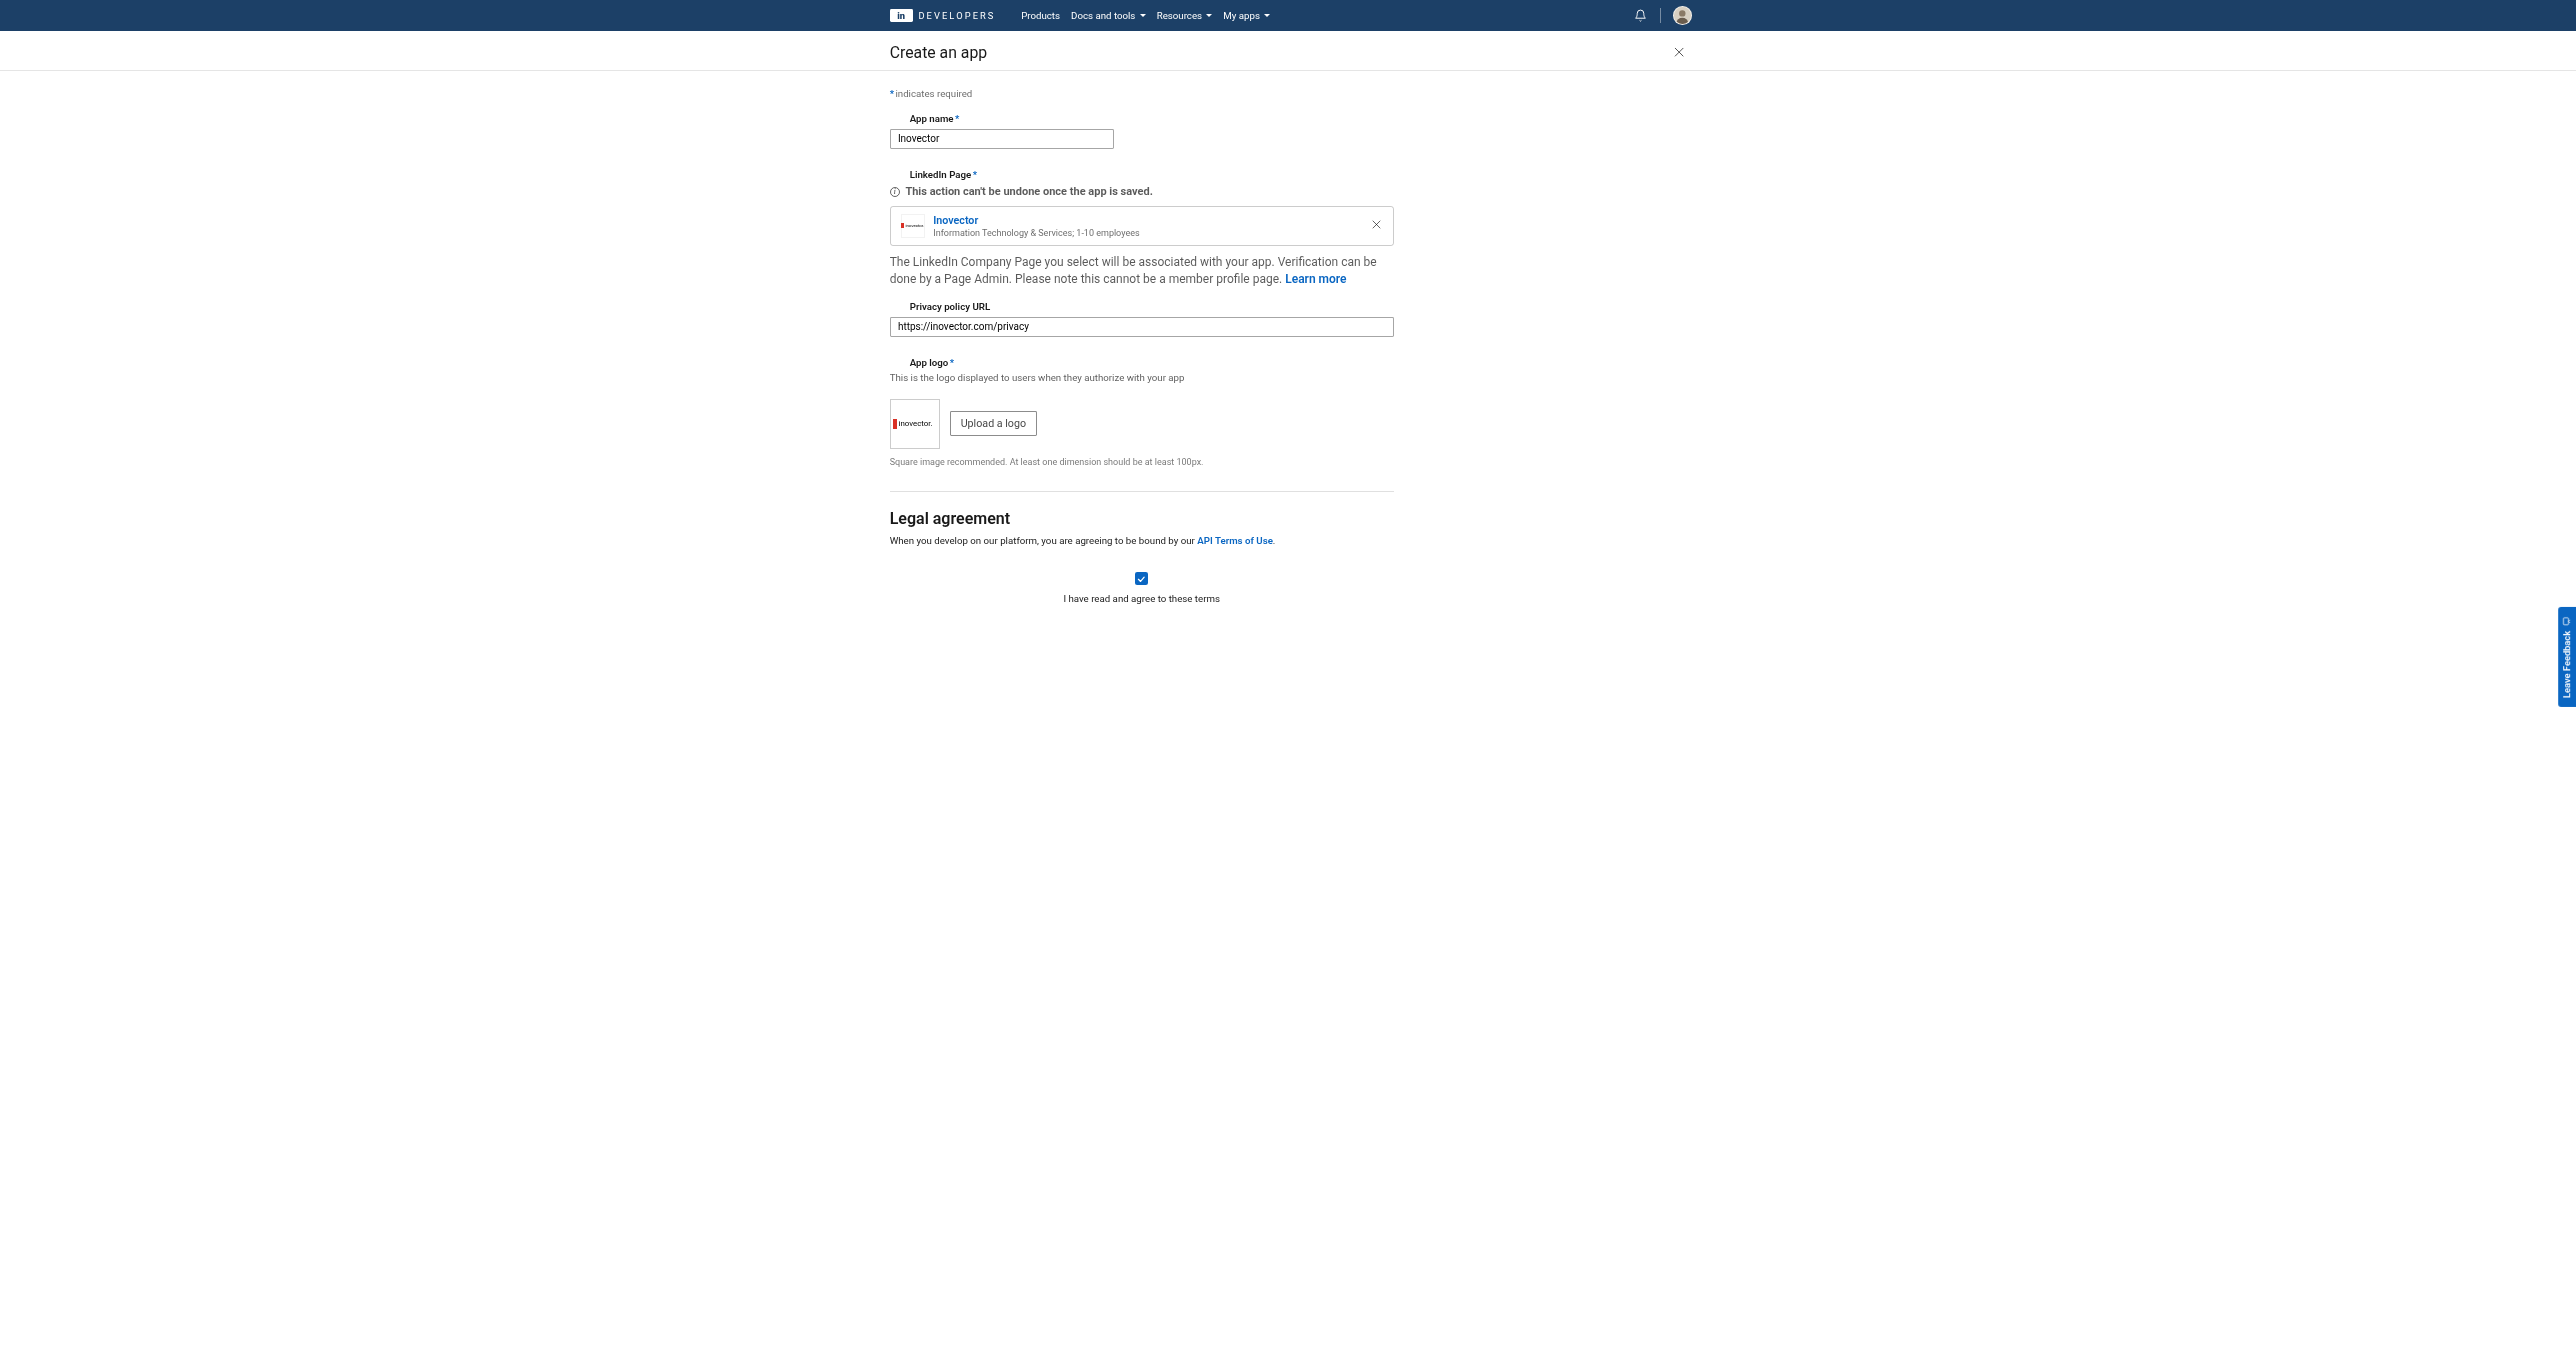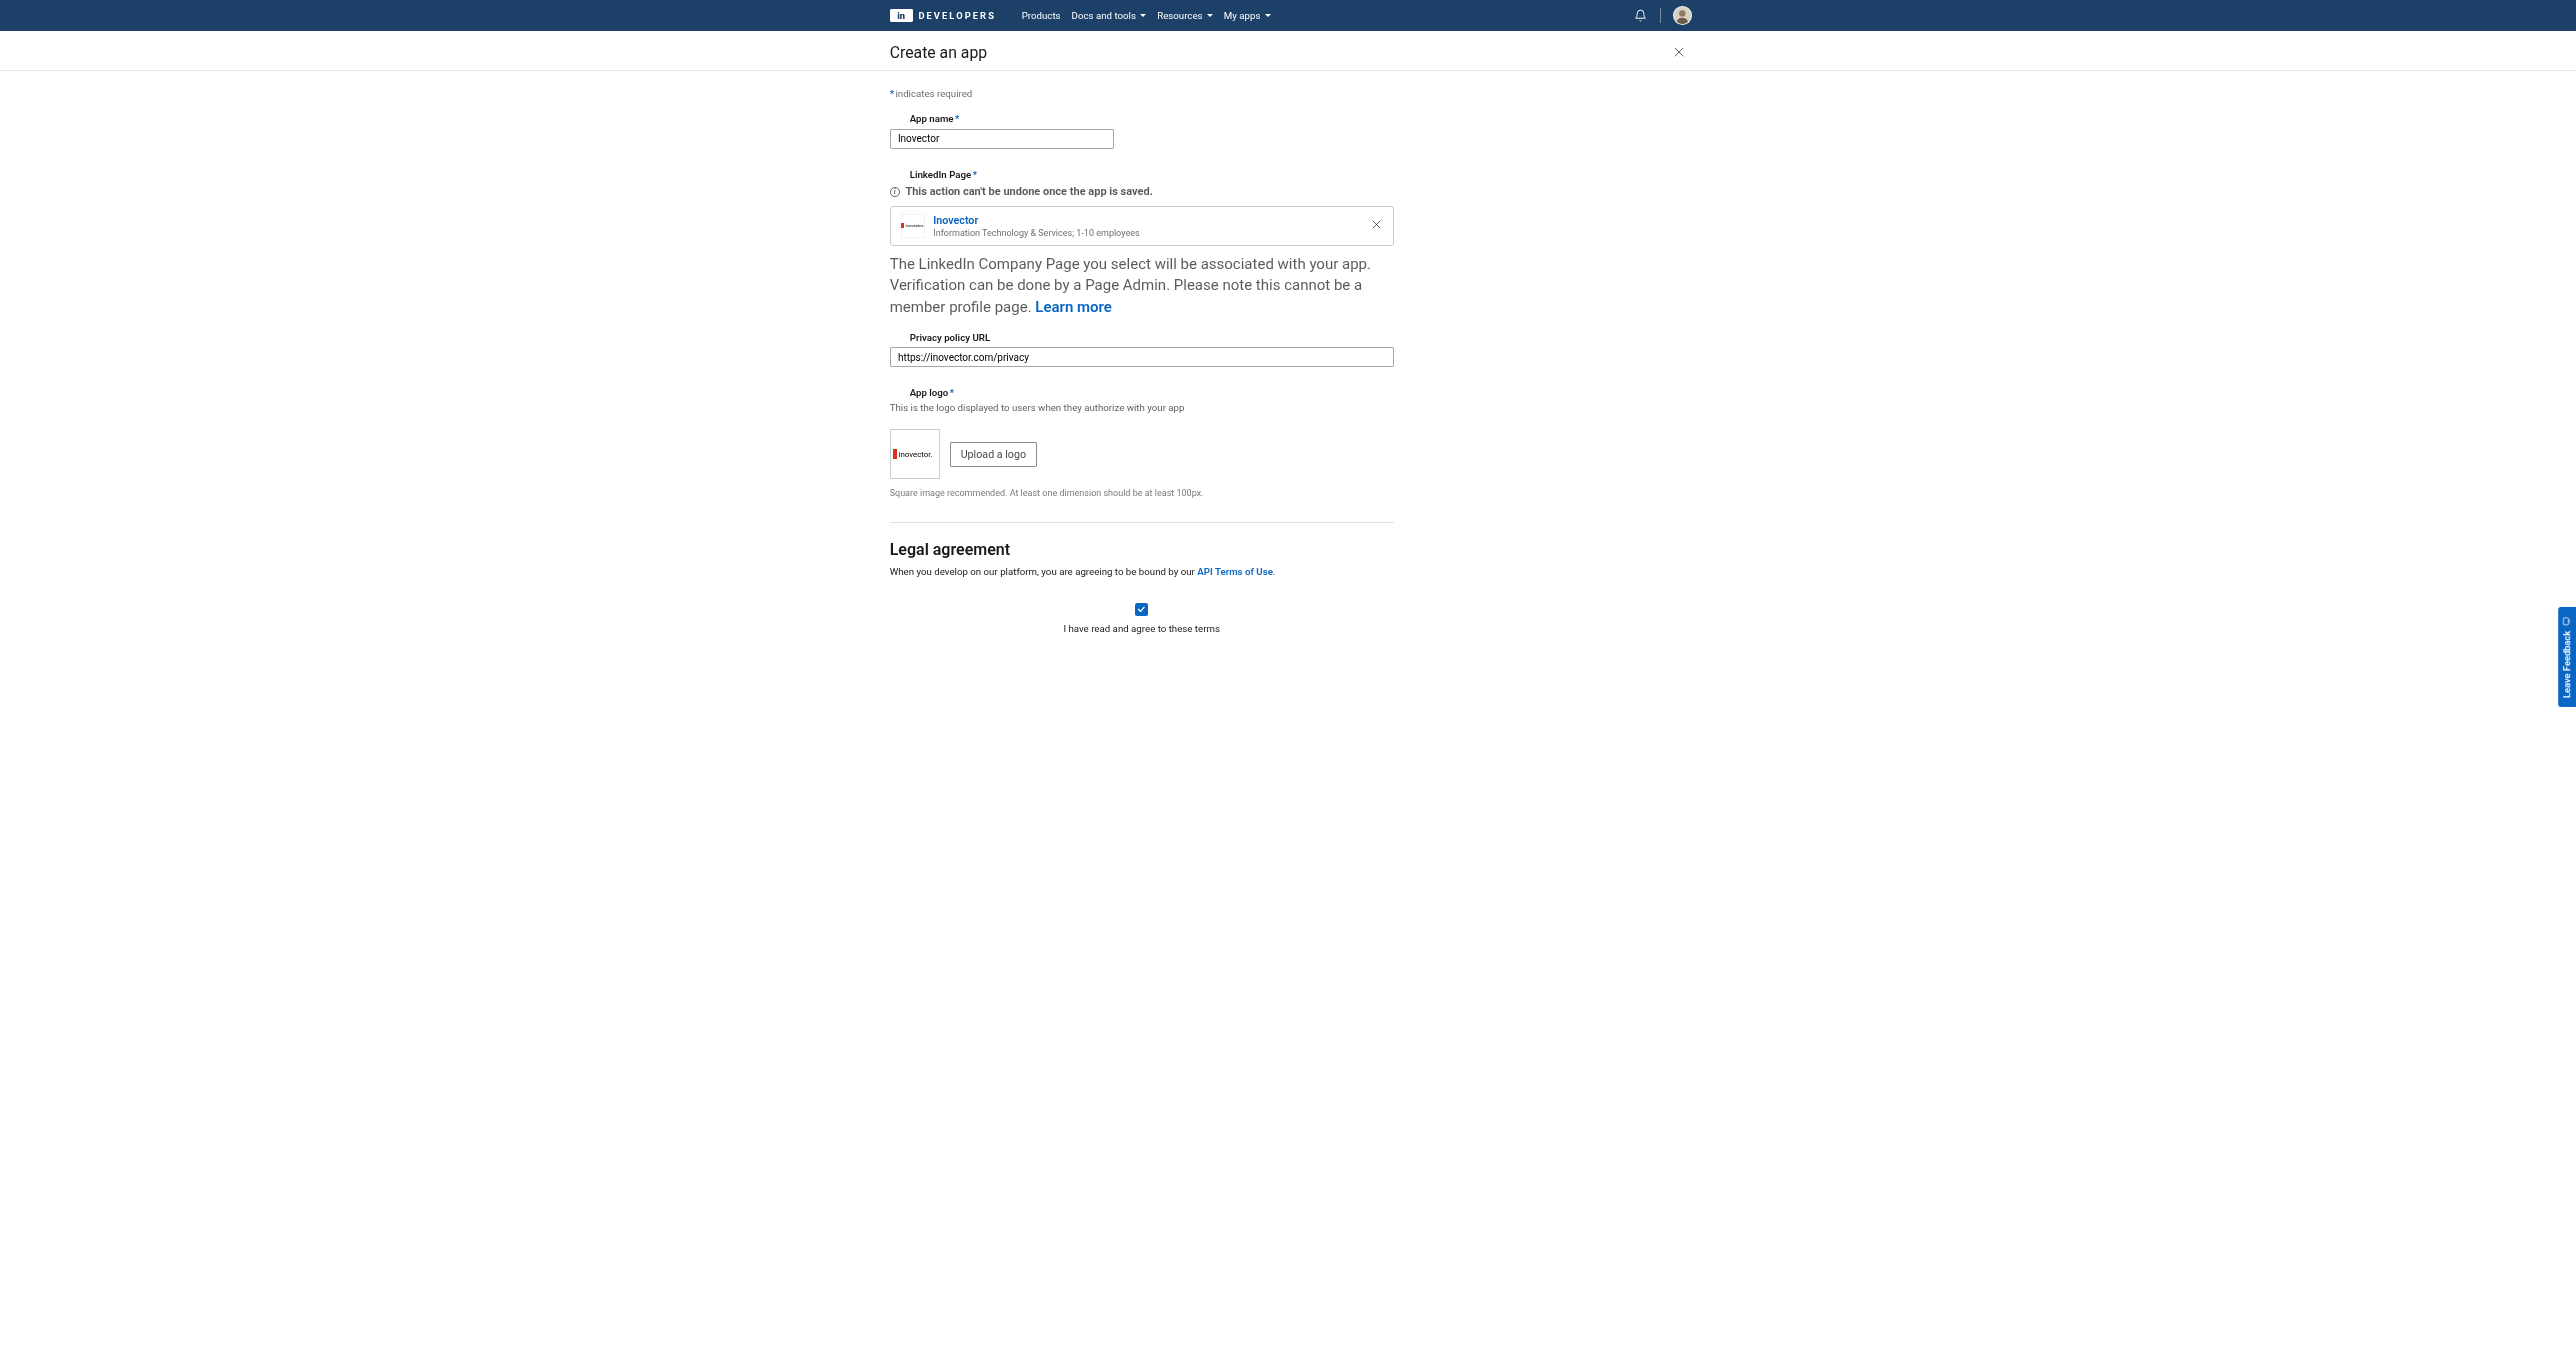--- a/index.html
+++ b/index.html
@@ -40,21 +40,21 @@
   font-size: 9.3px;
   display: flex;
   align-items: center;
   justify-content: center;
   border-radius: 1.4px;
 }
 .logo-text {
   color: #fff;
   font-size: 9.3px;
   letter-spacing: 2.1px;
-  font-weight: 700;
+  font-weight: 400;
 }
 .nav-links {
   display: flex;
   gap: 11px;
 }
 .nav-link {
   color: #fff;
   font-size: 9.7px;
   display: flex;
   align-items: center;
@@ -213,21 +213,21 @@
   font-size: 9px;
   margin-top:1.4px;
 }
 .company-remove {
   cursor: pointer;
   color: rgba(0,0,0,0.7);
 }
 
 .help-text {
   color: rgba(0,0,0,0.65);
-  font-size: 15px;
+  font-size: 12px;
   line-height: 1.45;
   margin-top: 7.2px;
 }
 .link { color: #0a66c2; font-weight:600; cursor:pointer; }
 
 .sub-desc {
   color: rgba(0,0,0,0.65);
   font-size: 9.7px;
   margin-top: 2.9px;
 }

